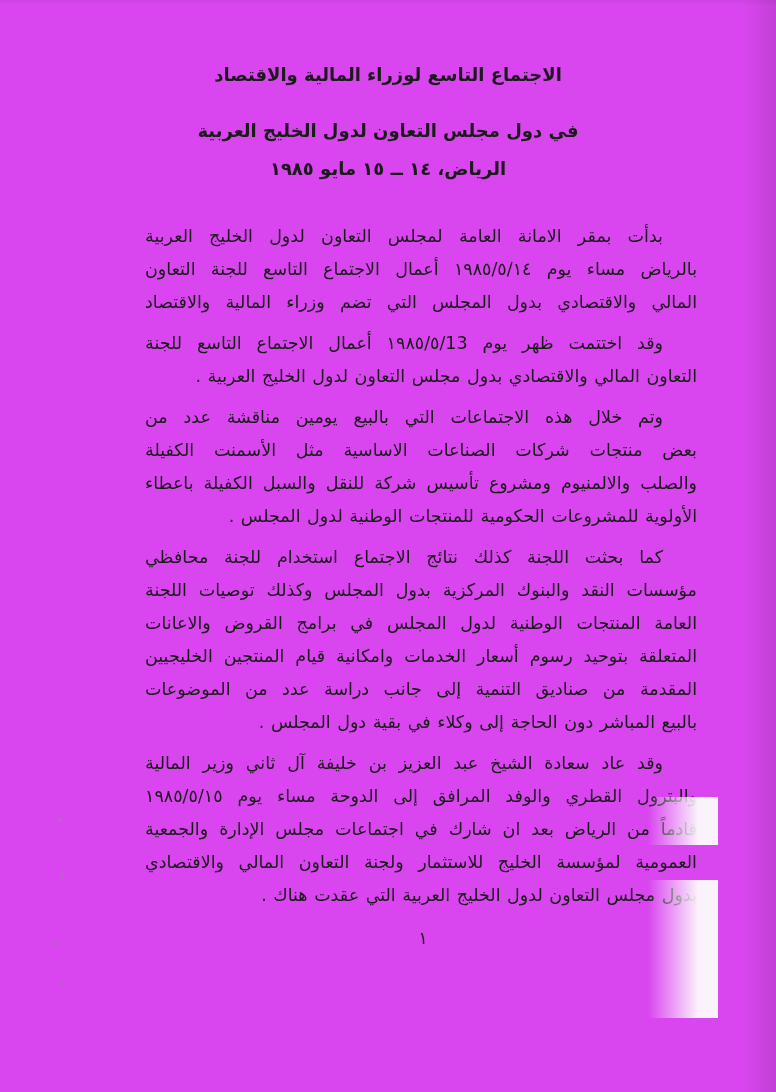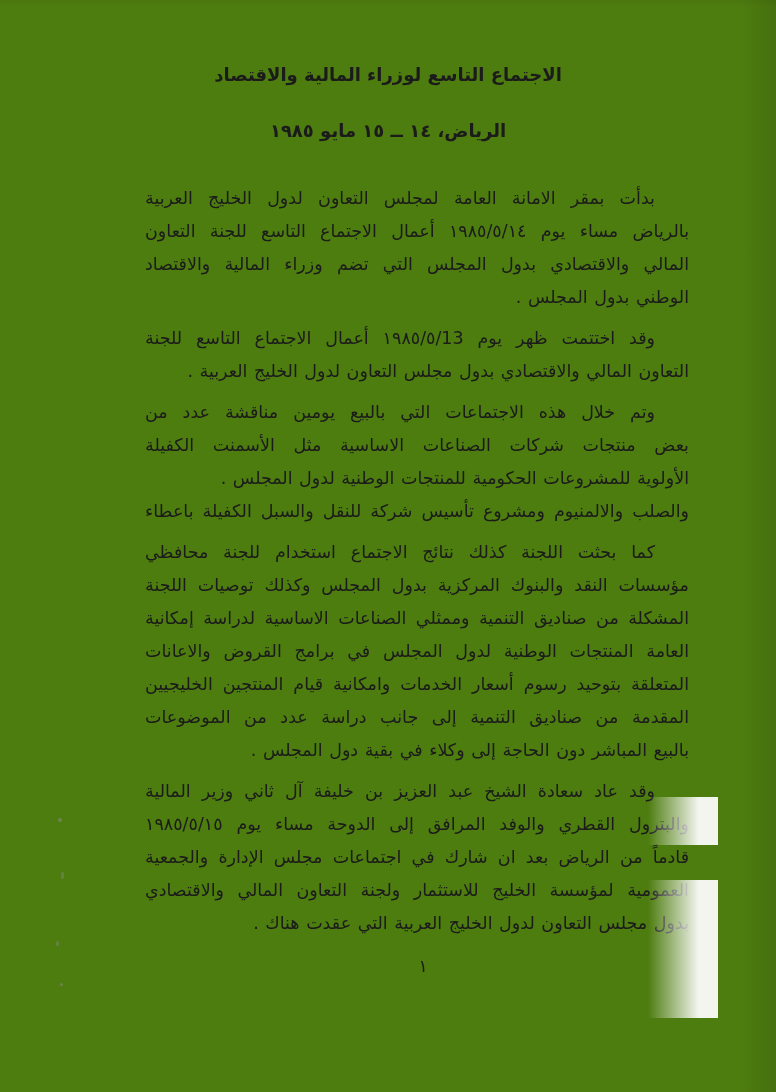--- a/index.html
+++ b/index.html
@@ -1,19 +1,19 @@
 <!DOCTYPE html>
 <html lang="ar"><head>
 <meta charset="utf-8">
 <style>
   html,body{margin:0;padding:0;background:#ffffff;}
   .page{
     position:relative;
     width:776px;height:1092px;
-    background:#4d7c0f;
+    background:#d946ef;
     overflow:hidden;
     font-family:"DejaVu Sans",sans-serif;
     color:#1b1b1b;
   }
   
   .edge-right{
     position:absolute;top:0;right:0;width:34px;height:1092px;
     background:linear-gradient(to right,rgba(0,0,0,0),rgba(0,0,0,0.10));
   }
   .edge-top{
@@ -30,21 +30,21 @@
     letter-spacing:0.2px;
   }
   .title-line.t1{margin-bottom:30px;}
   .title-line.t2{margin-bottom:12px;}
   
   .body-block{
     direction:rtl;
     width:556px;
     margin:38px 75px 0 auto; 
   }
-  .paragraph{margin:0 12px 8px 0;}
+  .paragraph{margin:0 4px 8px 0;}
   .line{
     height:33px;
     line-height:33px;
     font-size:17.5px;
     text-align:justify;
     text-align-last:justify;
     word-spacing:1px;
   }
   .line.first{padding-right:34px;}
   .line.last{text-align-last:right;}
@@ -75,44 +75,43 @@
 </head>
 <body>
 
 <div class="page">
 
   <div class="edge-top"></div>
   <div class="edge-right"></div>
 
   <div class="title-block">
     <div class="title-line t1">الاجتماع التاسع لوزراء المالية والاقتصاد</div>
+    <div class="title-line t2">في دول مجلس التعاون لدول الخليج العربية</div>
     <div class="title-line t3">الرياض، ١٤ ــ ١٥ مايو ١٩٨٥</div>
   </div>
 
   <div class="body-block" id="paragraphs">
       <div class="paragraph">
         <div class="line first">بدأت بمقر الامانة العامة لمجلس التعاون لدول الخليج العربية</div>
         <div class="line">بالرياض مساء يوم ١٩٨٥/٥/١٤ أعمال الاجتماع التاسع للجنة التعاون</div>
         <div class="line">المالي والاقتصادي بدول المجلس التي تضم وزراء المالية والاقتصاد</div>
-        <div class="line last">الوطني بدول المجلس .</div>
       </div>
       <div class="paragraph">
         <div class="line first">وقد اختتمت ظهر يوم ١٩٨٥/٥/13 أعمال الاجتماع التاسع للجنة</div>
         <div class="line last">التعاون المالي والاقتصادي بدول مجلس التعاون لدول الخليج العربية .</div>
       </div>
       <div class="paragraph">
         <div class="line first">وتم خلال هذه الاجتماعات التي بالبيع يومين مناقشة عدد من</div>
         <div class="line">بعض منتجات شركات الصناعات الاساسية مثل الأسمنت الكفيلة</div>
+        <div class="line">والصلب والالمنيوم ومشروع تأسيس شركة للنقل والسبل الكفيلة باعطاء</div>
         <div class="line last">الأولوية للمشروعات الحكومية للمنتجات الوطنية لدول المجلس .</div>
-        <div class="line">والصلب والالمنيوم ومشروع تأسيس شركة للنقل والسبل الكفيلة باعطاء</div>
       </div>
       <div class="paragraph">
         <div class="line first">كما بحثت اللجنة كذلك نتائج الاجتماع استخدام للجنة محافظي</div>
         <div class="line">مؤسسات النقد والبنوك المركزية بدول المجلس وكذلك توصيات اللجنة</div>
-        <div class="line">المشكلة من صناديق التنمية وممثلي الصناعات الاساسية لدراسة إمكانية</div>
         <div class="line">العامة المنتجات الوطنية لدول المجلس في برامج القروض والاعانات</div>
         <div class="line">المتعلقة بتوحيد رسوم أسعار الخدمات وامكانية قيام المنتجين الخليجيين</div>
         <div class="line">المقدمة من صناديق التنمية إلى جانب دراسة عدد من الموضوعات</div>
         <div class="line last">بالبيع المباشر دون الحاجة إلى وكلاء في بقية دول المجلس .</div>
       </div>
       <div class="paragraph">
         <div class="line first">وقد عاد سعادة الشيخ عبد العزيز بن خليفة آل ثاني وزير المالية</div>
         <div class="line">والبترول القطري والوفد المرافق إلى الدوحة مساء يوم ١٩٨٥/٥/١٥</div>
         <div class="line">قادماً من الرياض بعد ان شارك في اجتماعات مجلس الإدارة والجمعية</div>
         <div class="line">العمومية لمؤسسة الخليج للاستثمار ولجنة التعاون المالي والاقتصادي</div>

